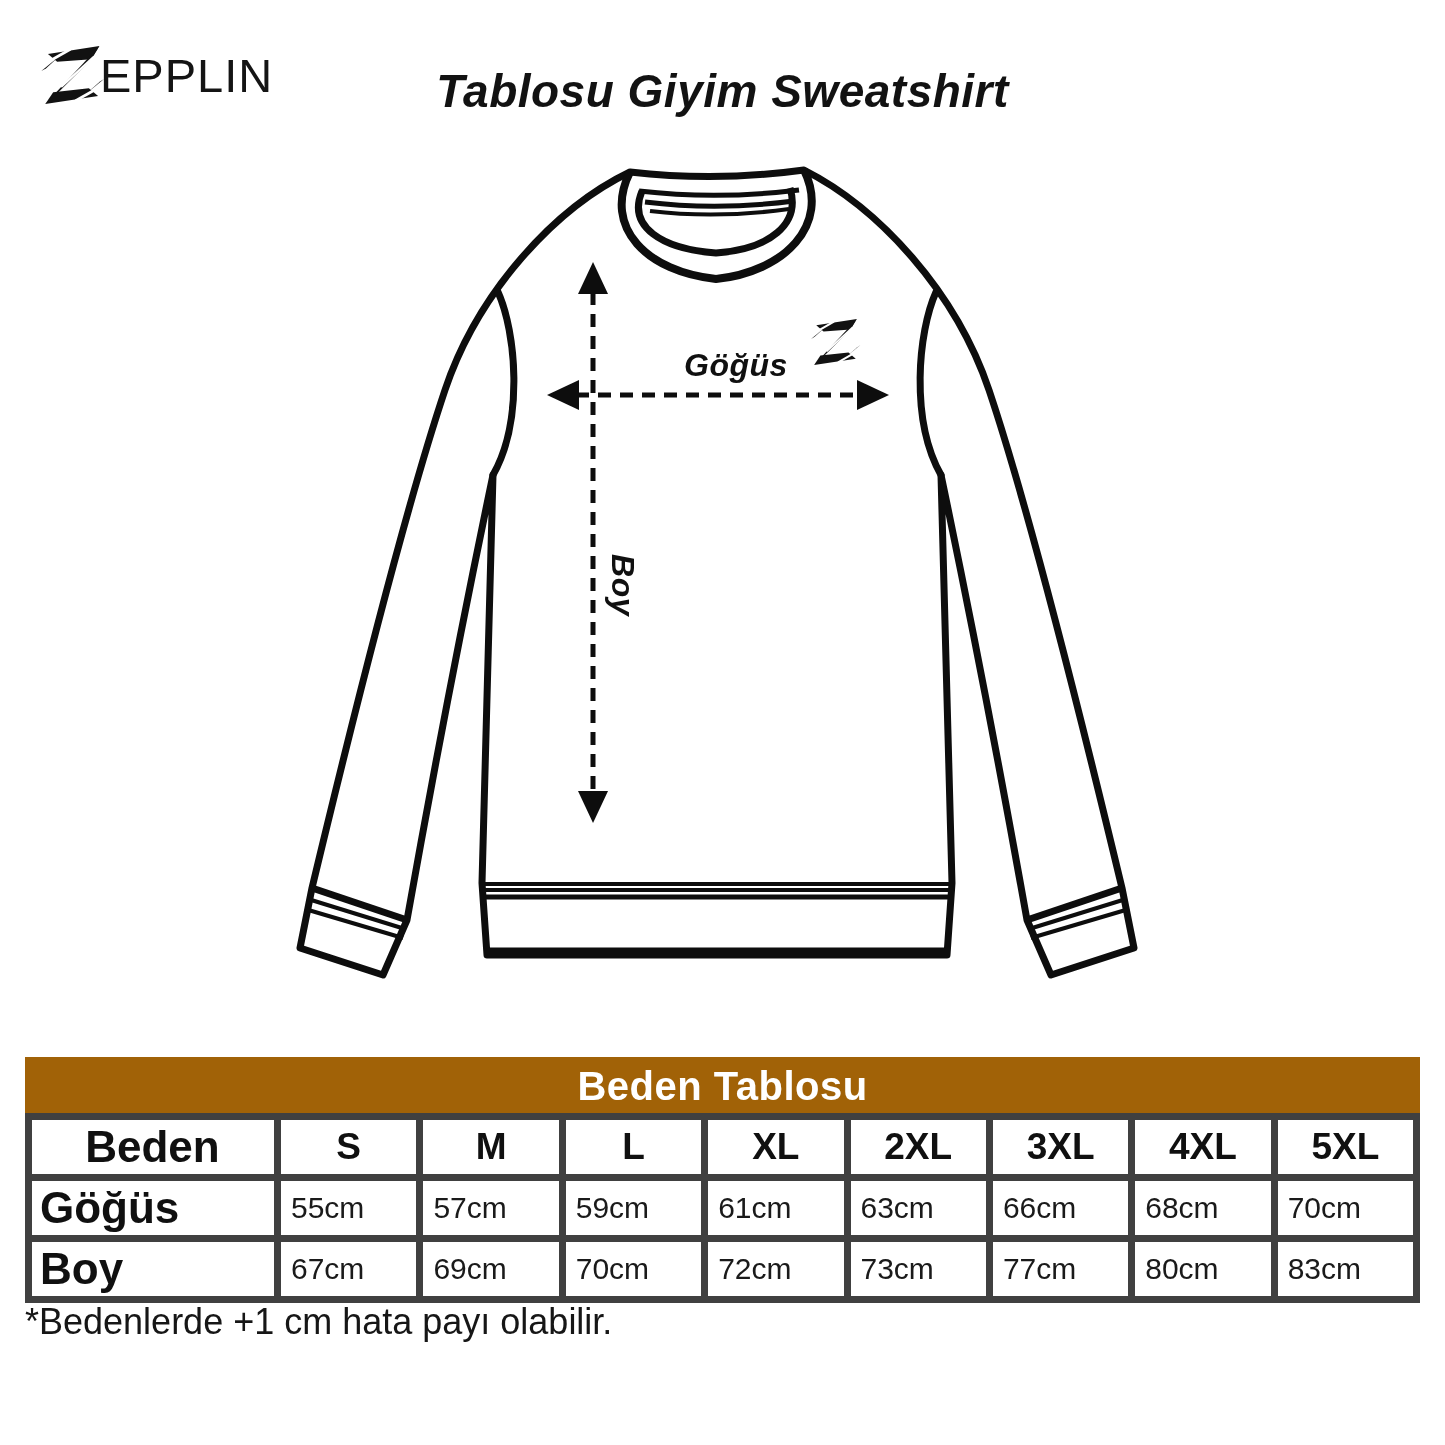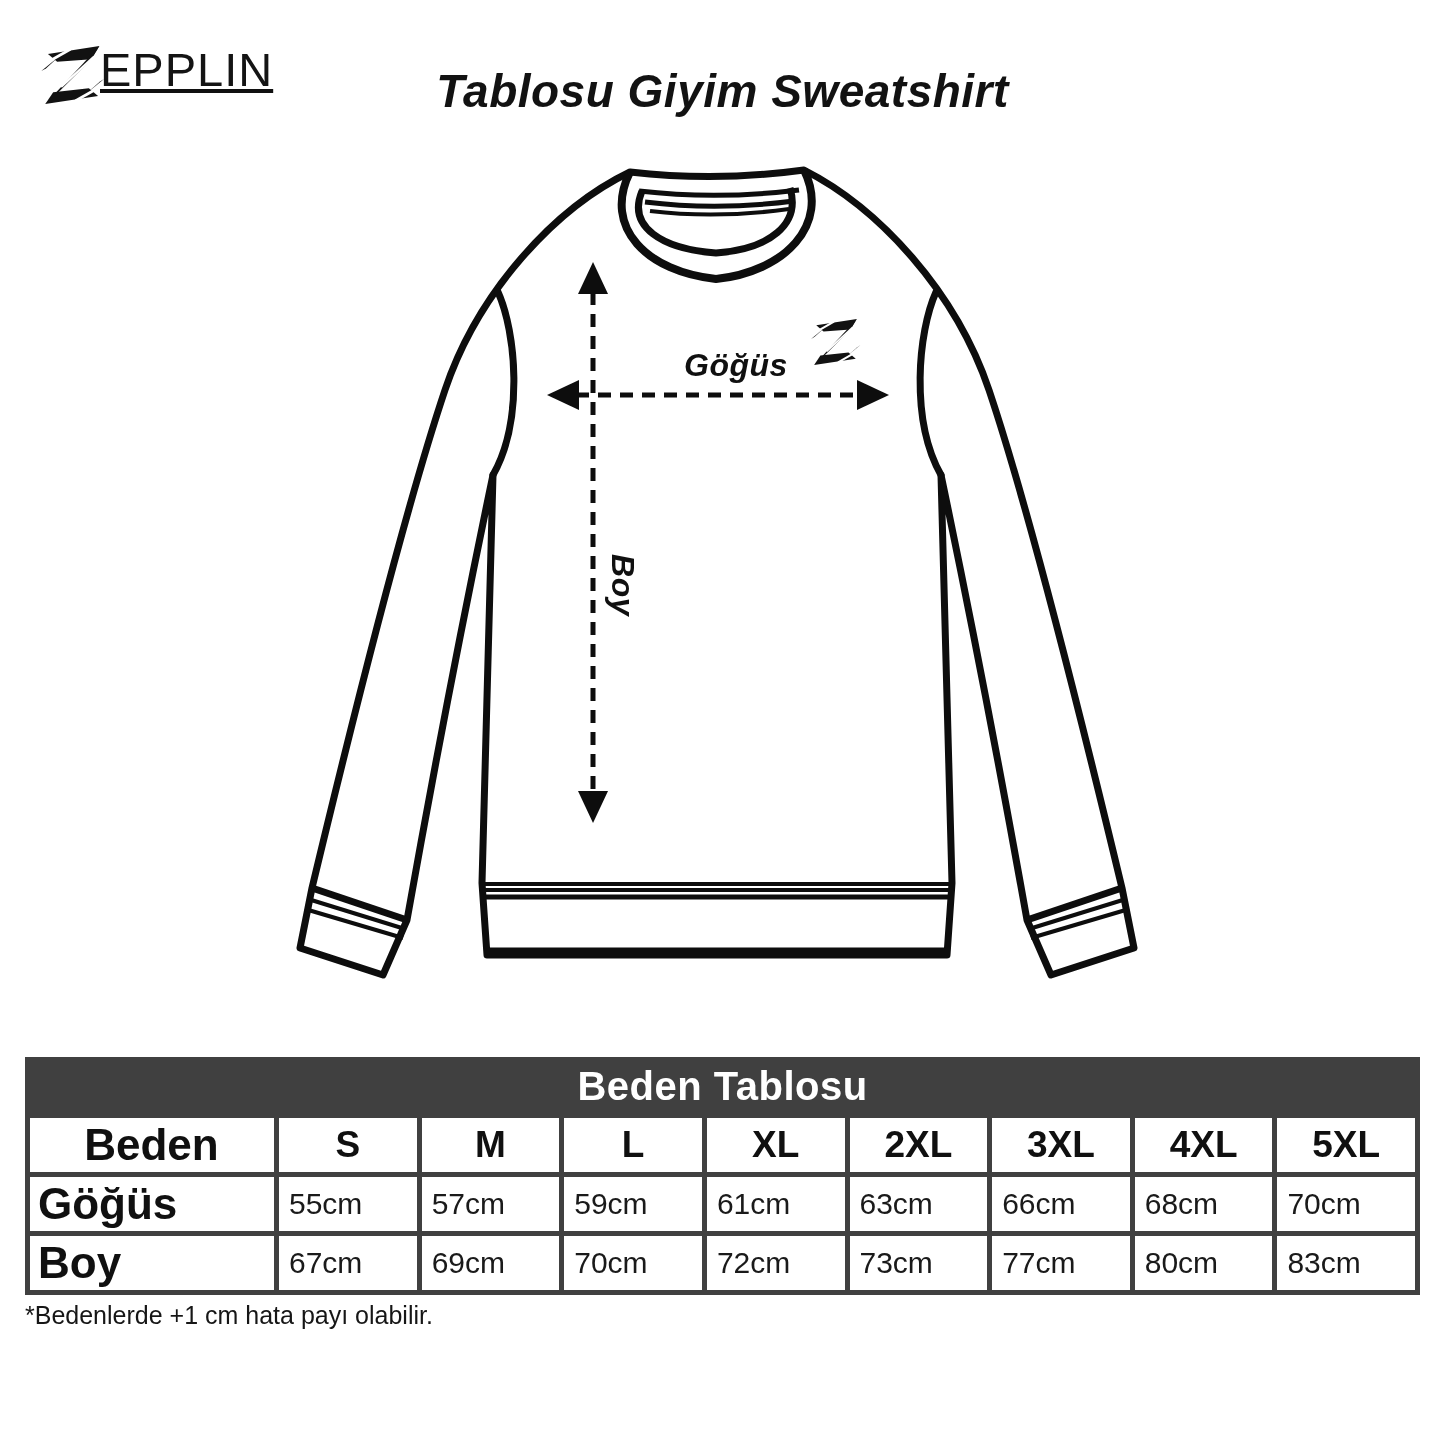--- a/index.html
+++ b/index.html
@@ -3,45 +3,45 @@
 <meta charset="utf-8">
 <style>
   html,body{margin:0;padding:0;}
   body{
     width:1445px;height:1445px;position:relative;overflow:hidden;
     background:#ffffff;color:#101010;
     font-family:"Liberation Sans","DejaVu Sans",sans-serif;
     -webkit-font-smoothing:antialiased;
   }
   
-  .brand{position:absolute;left:40px;top:42px;display:flex;align-items:flex-start;text-decoration:underline;}
+  .brand{position:absolute;left:40px;top:42px;display:flex;align-items:center;}
   .brand svg{display:block;}
   .brand-text{font-size:47px;font-weight:500;letter-spacing:1px;margin-left:-6px;color:#141414;}
   .page-title{position:absolute;left:0;top:64px;width:100%;text-align:center;
     font-style:italic;font-size:46px;letter-spacing:0.5px;color:#121212;}
   .page-title .t-reg{font-weight:600;}
   .page-title .t-bold{font-weight:800;font-style:italic;}
   
   .garment-svg{position:absolute;left:0;top:0;width:1445px;height:1050px;}
   .dim-label{position:absolute;font-style:italic;font-weight:600;font-size:32px;color:#101010;letter-spacing:0.5px;}
   .chest-label{left:684px;top:347px;}
   .length-label{left:622px;top:585px;transform:translate(-50%,-50%) rotate(90deg);}
   
   .size-table{position:absolute;left:25px;top:1057px;width:1395px;}
-  .size-table-title{background:#404040;color:#ffffff;font-weight:700;font-size:40px;
+  .size-table-title{background:#a16207;color:#ffffff;font-weight:700;font-size:40px;
     text-align:center;height:56px;line-height:58px;letter-spacing:0.5px;}
   .size-table table{border-collapse:collapse;width:100%;table-layout:fixed;}
   .size-table col.c0{width:249px;}
-  .size-table td{border:5px solid #404040;background:#fff;height:52px;overflow:hidden;white-space:nowrap;}
+  .size-table td{border:7px solid #404040;background:#fff;height:52px;overflow:hidden;white-space:nowrap;}
   .head-row td{text-align:center;font-weight:700;font-size:37px;}
   td.rowlabel{font-weight:700;font-size:44px;padding-left:8px;text-align:left;}
   .head-row td.rowlabel{text-align:center;padding-left:0;}
   td.val{font-weight:400;font-size:30px;padding-left:10px;text-align:left;color:#1a1a1a;}
   
-  .footnote{position:absolute;left:25px;top:1301px;font-size:25px;font-weight:400;color:#161616;}
+  .footnote{position:absolute;left:25px;top:1301px;font-size:36px;font-weight:400;color:#161616;}
 </style>
 </head>
 <body>
 
 <div class="brand">
   <svg width="66" height="66" viewBox="0 0 100 100" aria-hidden="true">
     <defs>
       <g id="zmark">
         <path d="M12 18 L90 6 L78 26 L26 30 Z" fill="#121212"></path>
         <path d="M90 6 L76 28 L26 78 L8 94 Z" fill="#121212"></path>

